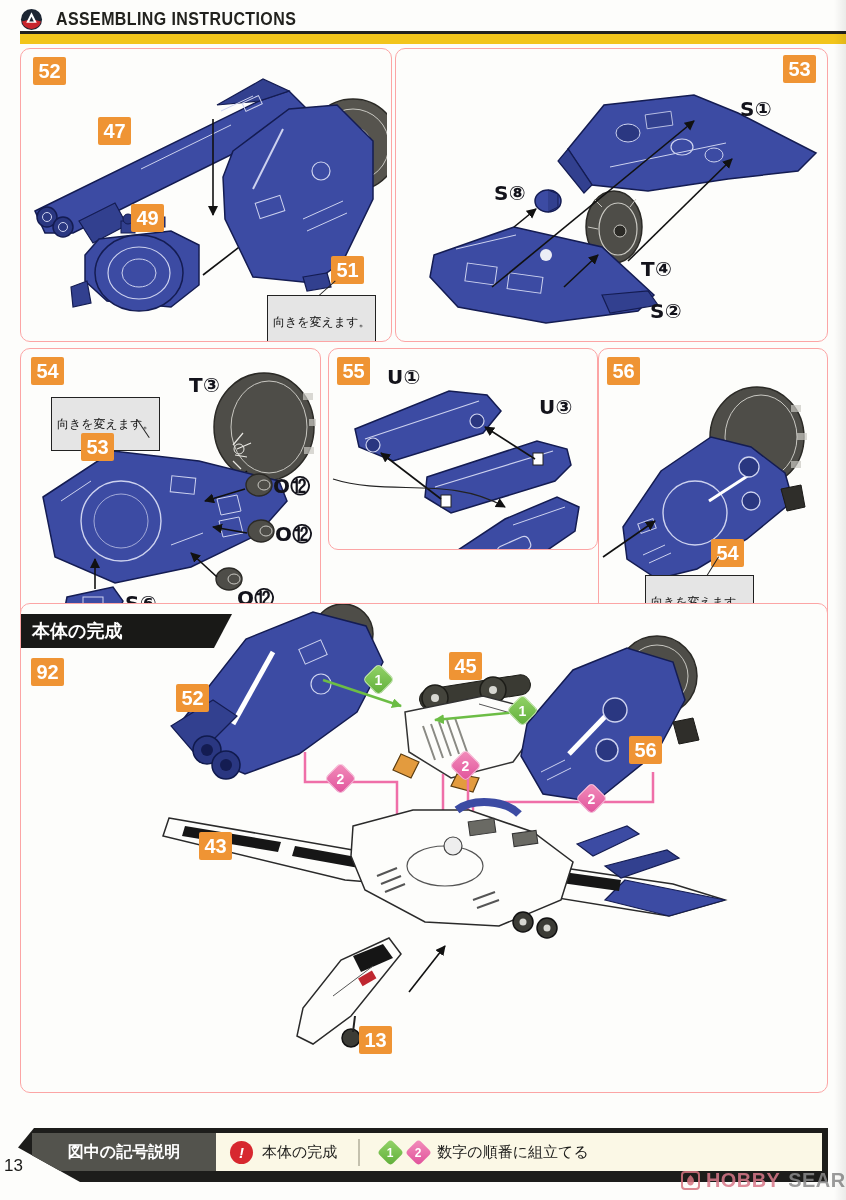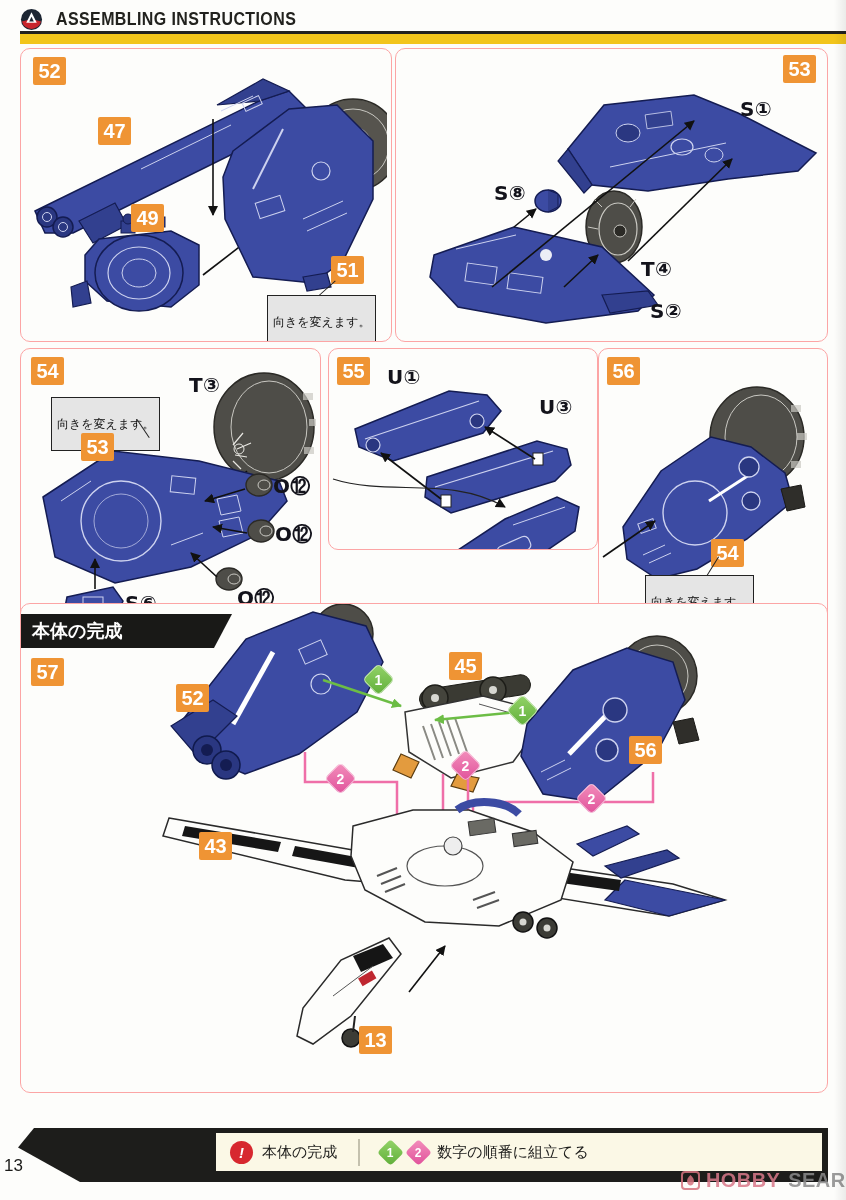--- a/index.html
+++ b/index.html
@@ -382,21 +382,21 @@
         <polygon points="332,352 362,340 372,354 340,368" fill="#151515"></polygon>
         <rect x="338" y="370" width="16" height="9" fill="#bf2730" transform="rotate(-30 346 374)"></rect>
         <line x1="312" y1="392" x2="352" y2="362" stroke="#555" stroke-width="1"></line>
         <circle cx="330" cy="434" r="9" fill="#3c3c36" stroke="#111" stroke-width="1.5"></circle>
         <circle cx="348" cy="440" r="9" fill="#3c3c36" stroke="#111" stroke-width="1.5"></circle>
         <line x1="334" y1="412" x2="332" y2="428" stroke="#222" stroke-width="2"></line>
         <line x1="388" y1="388" x2="424" y2="342" stroke="#111" stroke-width="1.6" marker-end="url(#arrF)"></line>
       </g>
     </svg>
     <div class="tbar" style="left:-1px;top:10px;width:176px;height:34px;font-size:18px;">本体の完成</div>
-    <div class="badge" style="left:10px;top:54px;">57</div>
+    <div class="badge" style="left:10px;top:54px;">92</div>
     <div class="badge" style="left:155px;top:80px;">52</div>
     <div class="badge" style="left:428px;top:48px;">45</div>
     <div class="badge" style="left:608px;top:132px;">56</div>
     <div class="badge" style="left:178px;top:228px;">43</div>
     <div class="badge" style="left:338px;top:422px;">13</div>
     <div class="diamond dgreen" style="left:346px;top:64px;">
         <span>1</span>
       </div>
     <div class="diamond dgreen" style="left:490px;top:95px;">
         <span>1</span>
@@ -406,20 +406,21 @@
       </div>
     <div class="diamond dpink" style="left:433px;top:150px;">
         <span>2</span>
       </div>
     <div class="diamond dpink" style="left:559px;top:183px;">
         <span>2</span>
       </div>
   </section>
 
   <div class="legend">
+    <div class="legend-gray">図中の記号説明</div>
     <div class="legend-cream">
       <div class="cauticon">!</div>
       <div class="leg-txt">本体の完成</div>
       <div class="leg-div"></div>
       <div class="leg-dia dgreen">
           <span>1</span>
         </div>
       <div class="leg-dia dpink">
           <span>2</span>
         </div>

